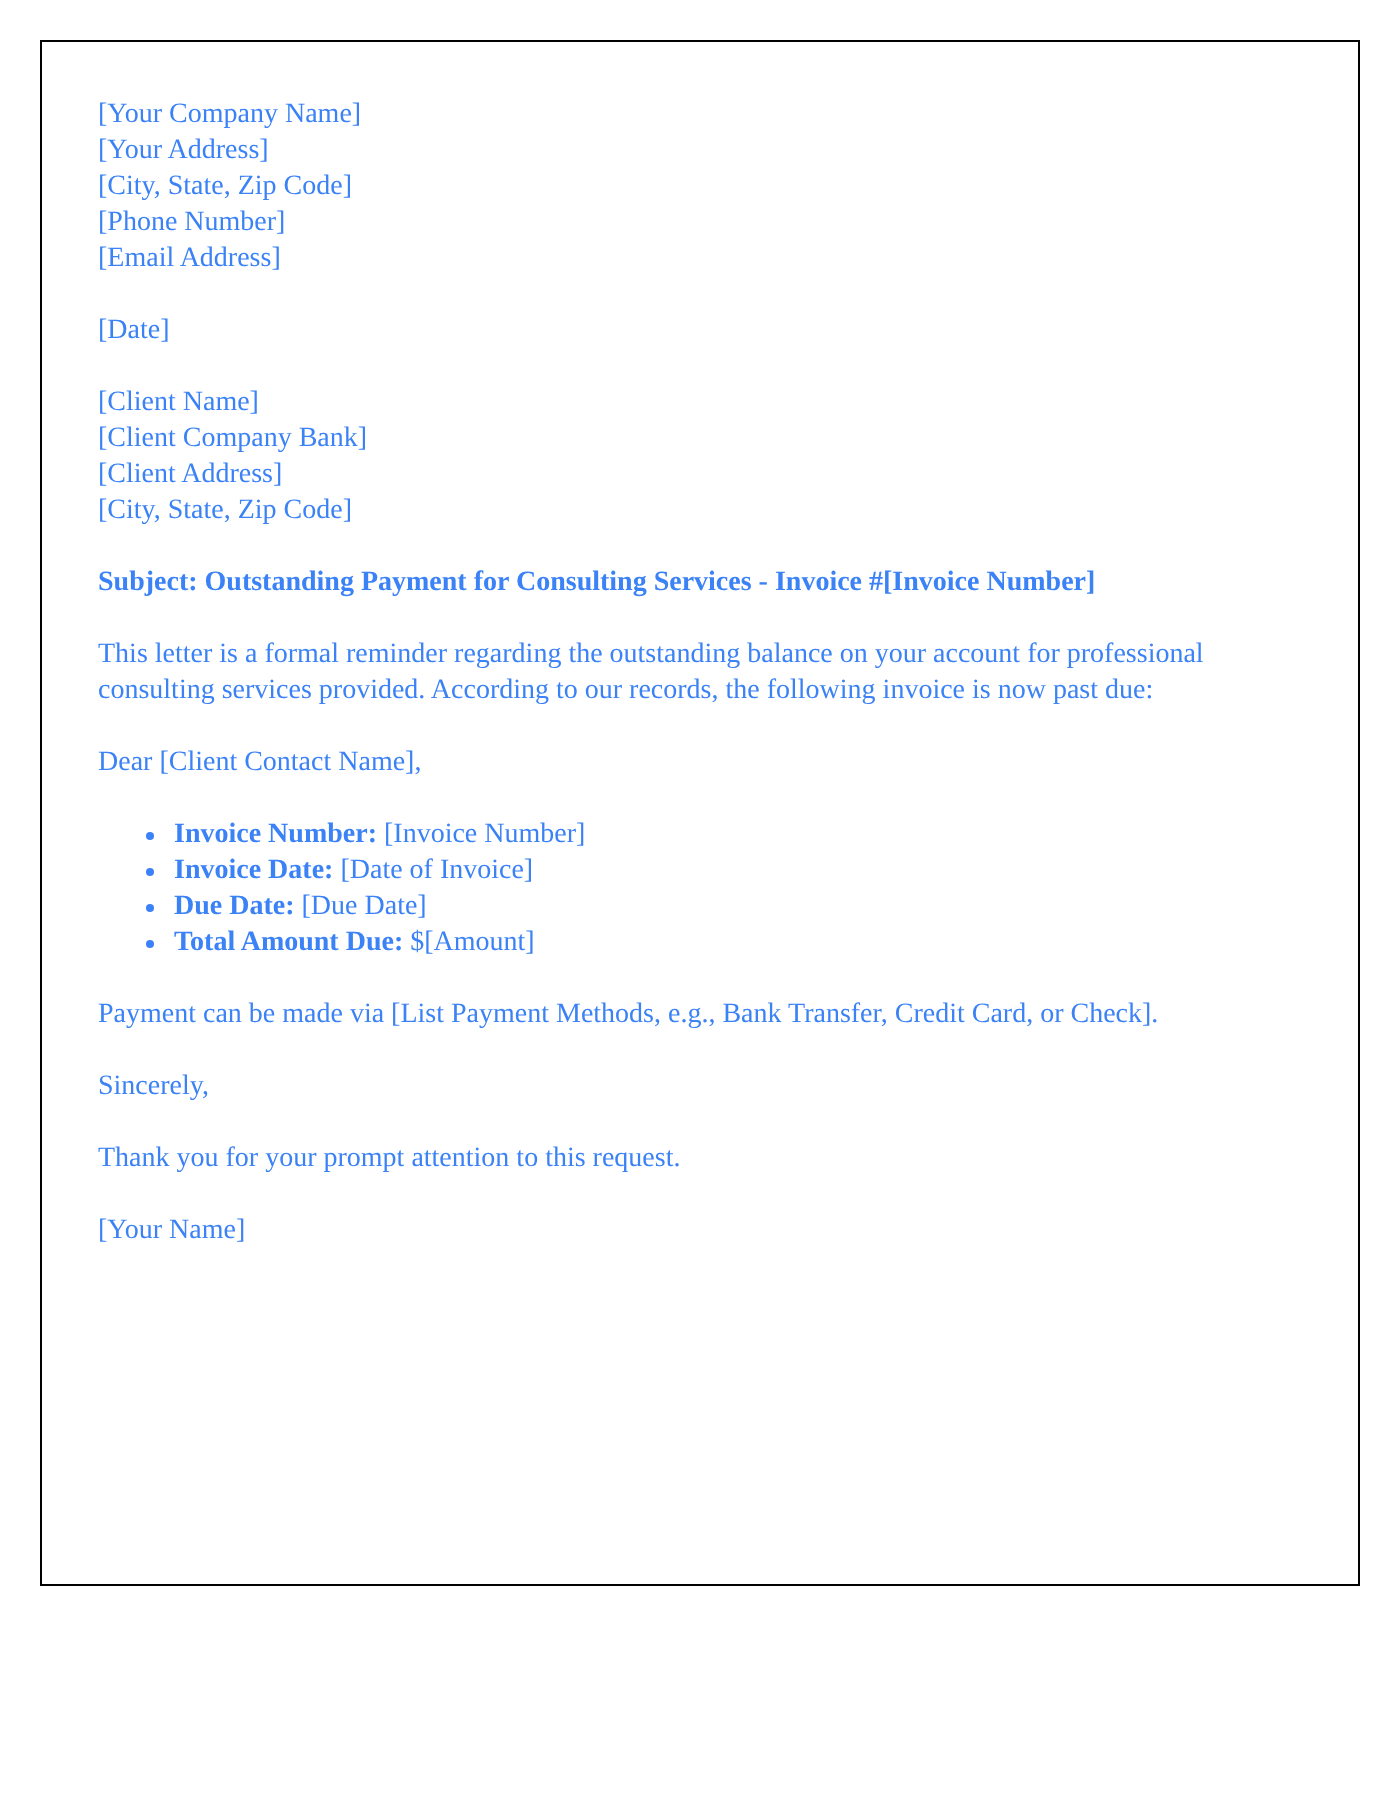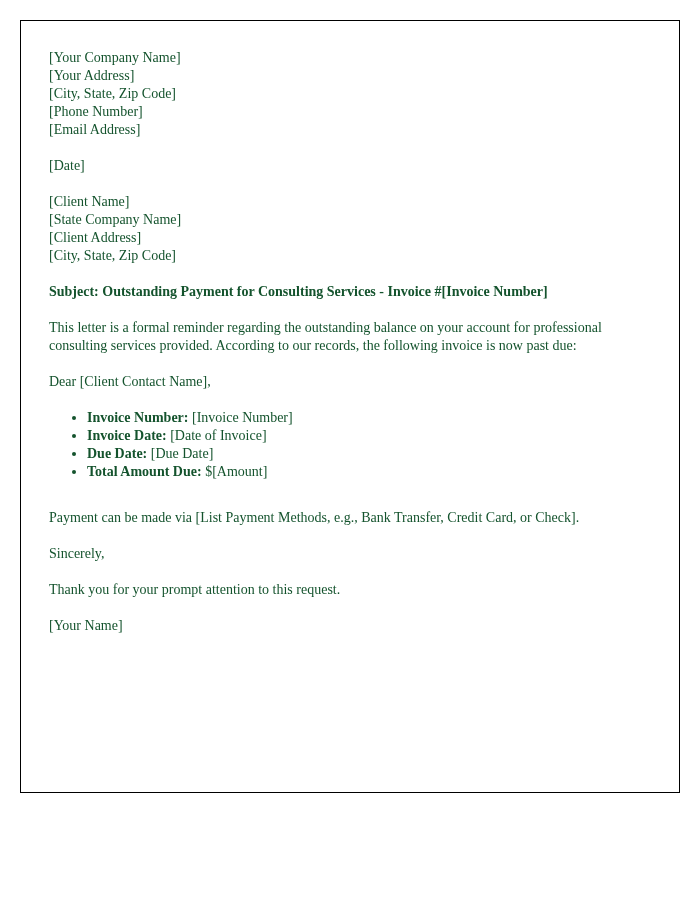--- a/index.html
+++ b/index.html
@@ -7,21 +7,21 @@
     padding: 0;
     background: #ffffff;
   }
   .page {
     position: relative;
     width: 700px;
     height: 900px;
     background: #ffffff;
     font-family: "Liberation Serif", "DejaVu Serif", serif;
     font-size: 14px;
-    color: #14532d;
+    color: #3b82f6;
   }
   .letter-container {
     position: absolute;
     left: 20px;
     top: 20px;
     width: 660px;
     height: 773px;
     border: 1px solid #000000;
     box-sizing: border-box;
     padding: 28px 28px 0 28px;
@@ -34,21 +34,21 @@
     margin: 0 0 18px 0;
   }
   .para {
     margin: 0 0 18px 0;
     line-height: 18px;
   }
   .subject {
     font-weight: bold;
   }
   ul.invoice-list {
-    margin: 0 0 28px 0;
+    margin: 0 0 18px 0;
     padding-left: 38px;
     list-style-type: disc;
   }
   ul.invoice-list li {
     line-height: 18px;
   }
   .bold-label {
     font-weight: bold;
   }
 </style>
@@ -65,21 +65,21 @@
       <div class="line">[Phone Number]</div>
       <div class="line">[Email Address]</div>
     </div>
 
     <div class="block">
       <div class="line">[Date]</div>
     </div>
 
     <div class="block">
       <div class="line">[Client Name]</div>
-      <div class="line">[State Company Name]</div>
+      <div class="line">[Client Company Bank]</div>
       <div class="line">[Client Address]</div>
       <div class="line">[City, State, Zip Code]</div>
     </div>
 
     <p class="para subject">Subject: Outstanding Payment for Consulting Services - Invoice #[Invoice Number]</p>
 
     <p class="para">This letter is a formal reminder regarding the outstanding balance on your account for professional consulting services provided. According to our records, the following invoice is now past due:</p>
 
     <p class="para">Dear [Client Contact Name],</p>
 

